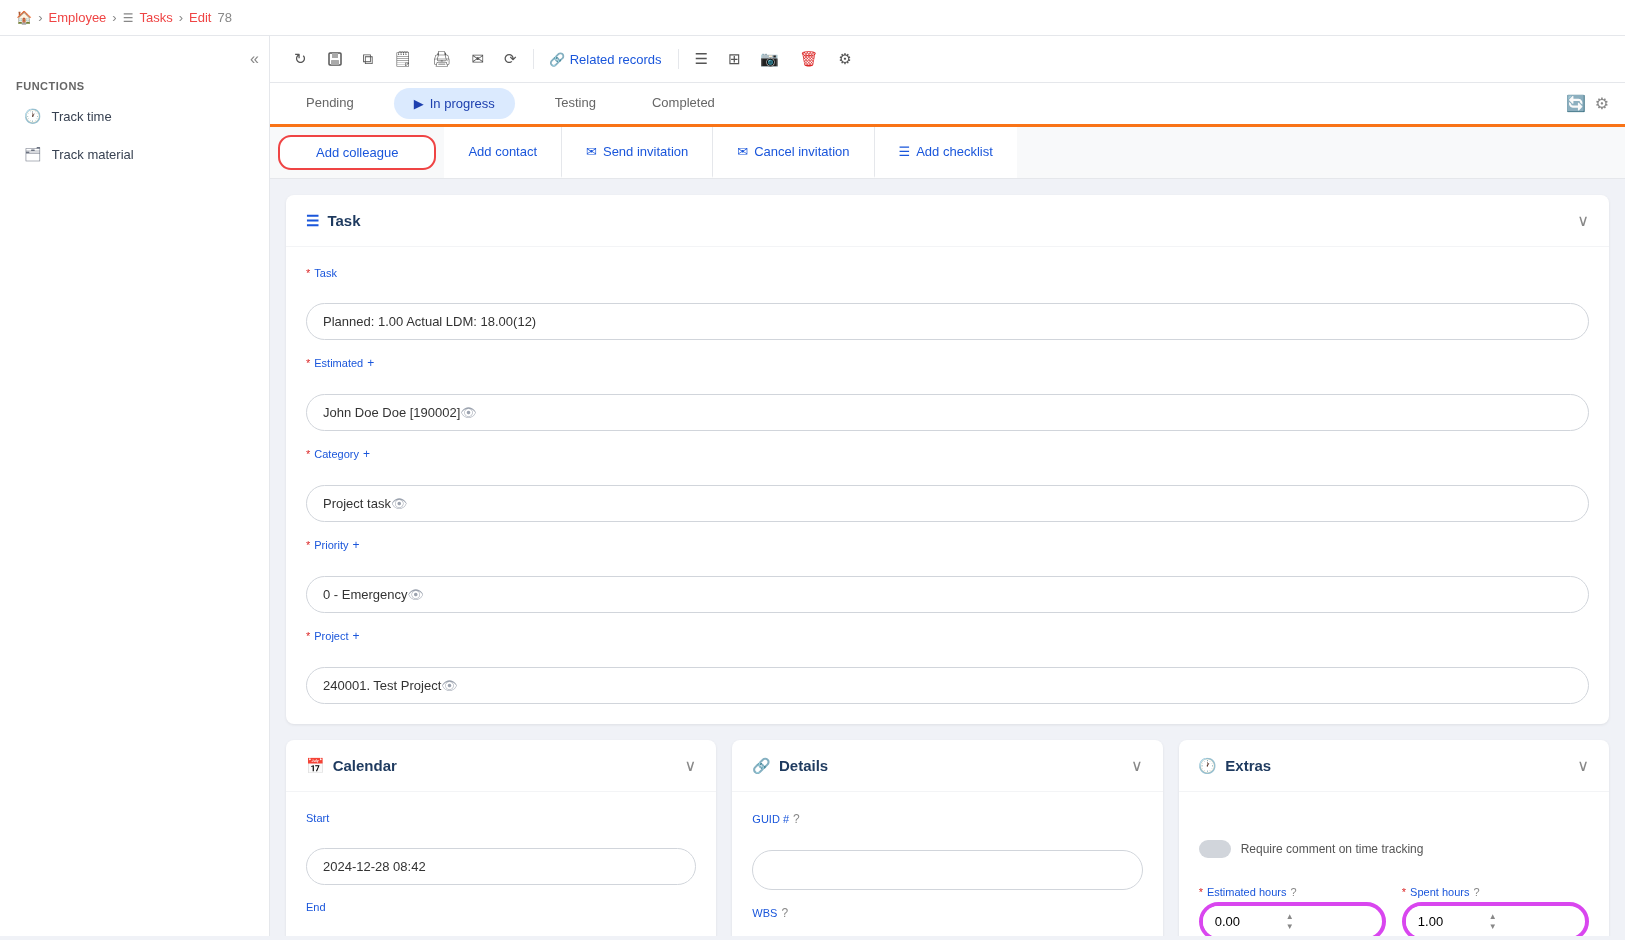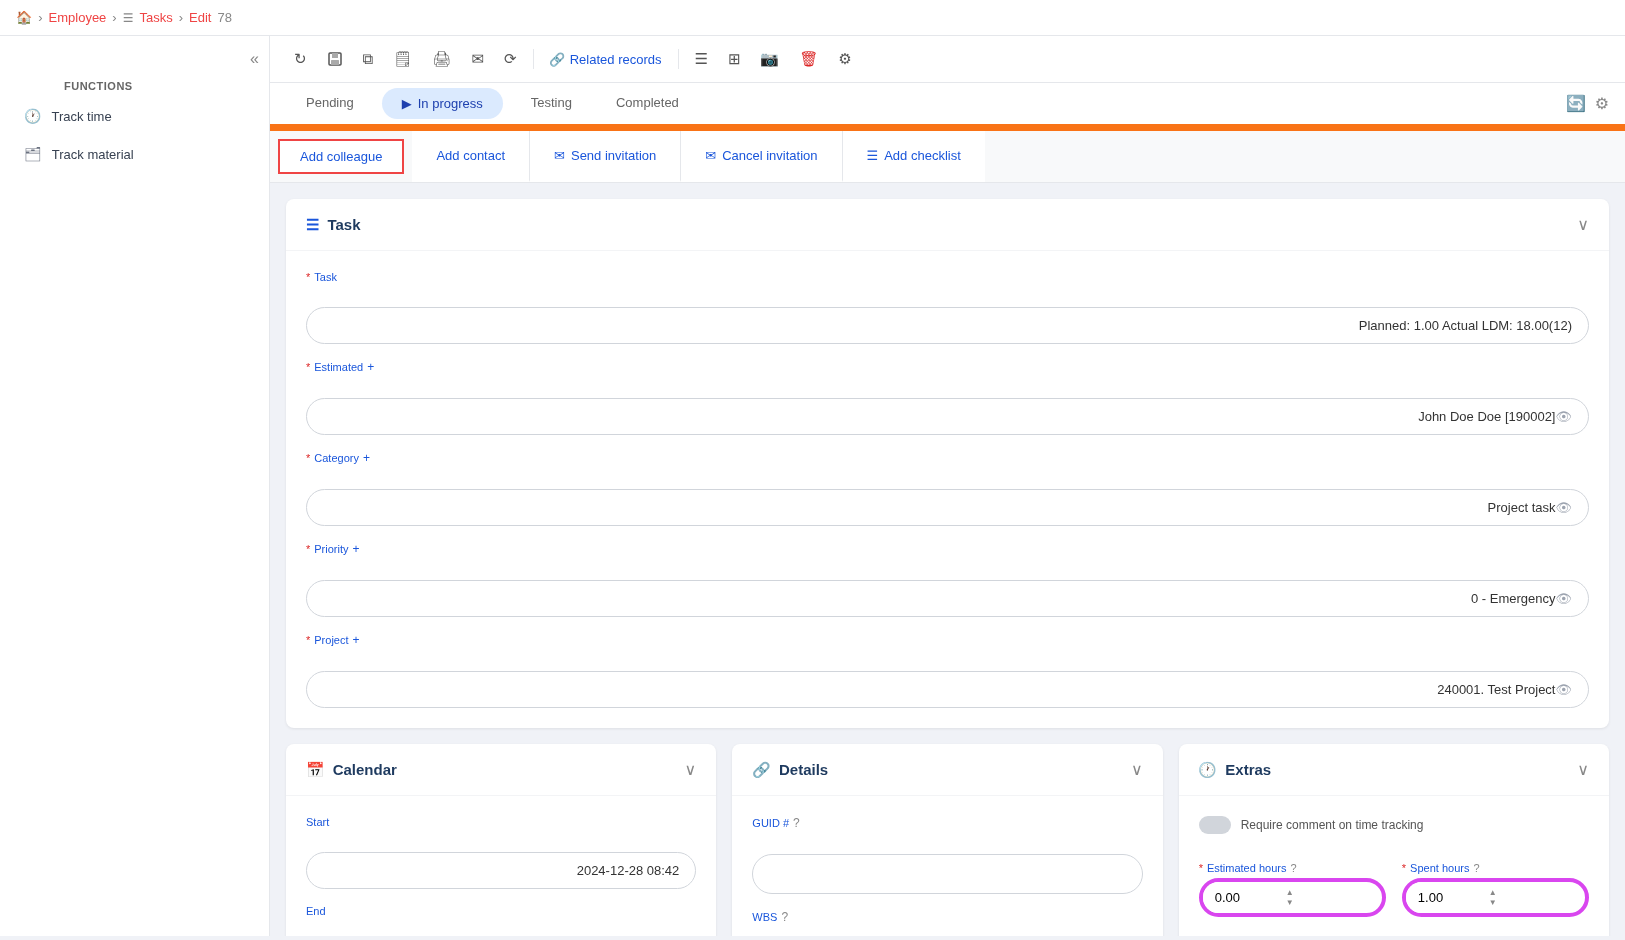--- a/index.html
+++ b/index.html
@@ -10,36 +10,36 @@
     .breadcrumb span { color: #888; }
     .breadcrumb a { color: #ef4444; text-decoration: none; }
 
     
     .layout { display: flex; height: calc(100vh - 40px); }
 
     
     .sidebar { width: 270px; background: #fff; border-right: 1px solid #e5e7eb; flex-shrink: 0; padding: 10px 0; }
     .sidebar-toggle { display: flex; justify-content: flex-end; padding: 4px 10px; }
     .sidebar-toggle button { background: none; border: none; cursor: pointer; color: #888; font-size: 16px; }
-    .sidebar-section-title { font-size: 11px; font-weight: 600; color: #666; padding: 8px 16px 4px; text-transform: uppercase; letter-spacing: 0.5px; margin-left: 48px; }
+    .sidebar-section-title { font-size: 11px; font-weight: 600; color: #666; padding: 8px 16px 4px; text-transform: uppercase; letter-spacing: 0.5px; }
     .sidebar-item { display: flex; align-items: center; gap: 10px; padding: 10px 16px; cursor: pointer; color: #374151; font-size: 13px; border-radius: 6px; margin: 2px 8px; }
     .sidebar-item .icon { color: #6b7280; font-size: 14px; }
 
     
     .main { flex: 1; overflow-y: auto; display: flex; flex-direction: column; }
 
     
     .toolbar { background: #fff; border-bottom: 1px solid #e5e7eb; padding: 8px 16px; display: flex; align-items: center; gap: 4px; }
     .toolbar-btn { background: none; border: none; cursor: pointer; padding: 6px 8px; border-radius: 4px; color: #555; font-size: 15px; display: flex; align-items: center; gap: 4px; }
     .toolbar-btn.related { font-size: 13px; color: #1a56db; display: flex; align-items: center; gap: 4px; border: none; }
     .toolbar-btn.red { color: #dc2626; }
     .toolbar-divider { width: 1px; height: 20px; background: #e5e7eb; margin: 0 4px; }
 
     
-    .status-bar { background: #fff; padding: 0 16px; display: flex; align-items: center; gap: 4px; border-bottom: 7px solid #f97316; }
+    .status-bar { background: #fff; padding: 0 16px; display: flex; align-items: center; gap: 16px; border-bottom: 3px solid #f97316; }
     .status-tab { padding: 12px 20px; cursor: pointer; color: #666; font-size: 13px; border-bottom: 2px solid transparent; }
     .status-tab.active { background: #dbeafe; color: #1e40af; border-radius: 20px; border-bottom: none; padding: 8px 20px; margin: 4px 4px; font-weight: 500; display: flex; align-items: center; gap: 6px; }
     .status-icons { display: flex; align-items: center; gap: 8px; margin-left: auto; }
     .status-icon-btn { background: none; border: none; cursor: pointer; font-size: 16px; color: #888; }
 
     
     .action-bar { background: #f8f9fa; border-bottom: 1px solid #e5e7eb; display: flex; align-items: stretch; }
     .action-tab { padding: 14px 24px; cursor: pointer; color: #1a56db; font-size: 13px; border-right: 1px solid #e5e7eb; border-bottom: 2px solid transparent; display: flex; align-items: center; gap: 6px; background: #fff; }
     .action-tab.highlighted { border: 2px solid #ef4444; border-radius: 4px; margin: 4px; padding: 10px 20px; }
 
@@ -50,28 +50,28 @@
     .card { background: #fff; border-radius: 8px; box-shadow: 0 1px 3px rgba(0,0,0,0.08); overflow: hidden; }
     .card-header { display: flex; align-items: center; justify-content: space-between; padding: 16px 20px; border-bottom: 1px solid #f3f4f6; }
     .card-title { display: flex; align-items: center; gap: 8px; font-size: 15px; font-weight: 600; color: #1e3a5f; }
     .card-collapse { background: none; border: none; cursor: pointer; color: #888; font-size: 16px; }
     .card-body { padding: 20px; display: flex; flex-direction: column; gap: 16px; }
 
     
     .field-group { position: relative; }
     .field-label { font-size: 11px; color: #1a56db; font-weight: 500; margin-bottom: 4px; display: flex; align-items: center; gap: 4px; }
     .field-label .add-btn { color: #1a56db; cursor: pointer; font-size: 12px; }
-    .field-input { width: 100%; border: 1px solid #d1d5db; border-radius: 20px; padding: 10px 16px; font-size: 13px; color: #333; background: #fff; display: flex; align-items: center; justify-content: flex-end; margin-top: 24px; }
+    .field-input { width: 100%; border: 1px solid #d1d5db; border-radius: 20px; padding: 10px 16px; font-size: 13px; color: #333; background: #fff; display: flex; align-items: center; justify-content: flex-start; margin-top: 24px; }
     .field-input .eye-icon { color: #9ca3af; cursor: pointer; }
 
     
     .bottom-cards { display: grid; grid-template-columns: 1fr 1fr 1fr; gap: 16px; }
 
     
-    .extras-row { display: flex; align-items: center; gap: 10px; margin-bottom: 12px; }
+    .extras-row { display: flex; align-items: center; gap: 10px; margin-bottom: 12px; margin-top: 28px; }
     .toggle-switch { width: 32px; height: 18px; background: #d1d5db; border-radius: 9px; position: relative; cursor: pointer; }
     .extras-grid { display: grid; grid-template-columns: 1fr 1fr; gap: 16px; }
     .number-field { display: flex; align-items: center; border: 4px solid #d946ef; border-radius: 20px; overflow: hidden; }
     .number-field input { border: none; outline: none; padding: 8px 12px; font-size: 13px; width: 80px; }
     .number-field .spinners { display: flex; flex-direction: column; padding: 2px; }
     .number-field .spinners button { background: none; border: none; cursor: pointer; font-size: 8px; color: #888; padding: 1px; line-height: 1; }
   </style>
 </head>
 <body>
 
@@ -141,21 +141,21 @@
       </div>
       <div class="status-tab">Testing</div>
       <div class="status-tab">Completed</div>
       <div class="status-icons">
         <button class="status-icon-btn">🔄</button>
         <button class="status-icon-btn">⚙</button>
       </div>
     </div>
 
     <div class="action-bar">
-      <div class="action-tab highlighted" style="border: 2px solid #ef4444; border-radius: 0; margin: 8px; padding: 8px 20px;">
+      <div class="action-tab highlighted" style="border: 2px solid #ef4444; border-radius: 13px; margin: 8px; padding: 8px 36px;">
         <span>Add colleague</span>
       </div>
       <div class="action-tab">
         <span>Add contact</span>
       </div>
       <div class="action-tab">
         <span>✉</span>
         <span>Send invitation</span>
       </div>
       <div class="action-tab">

